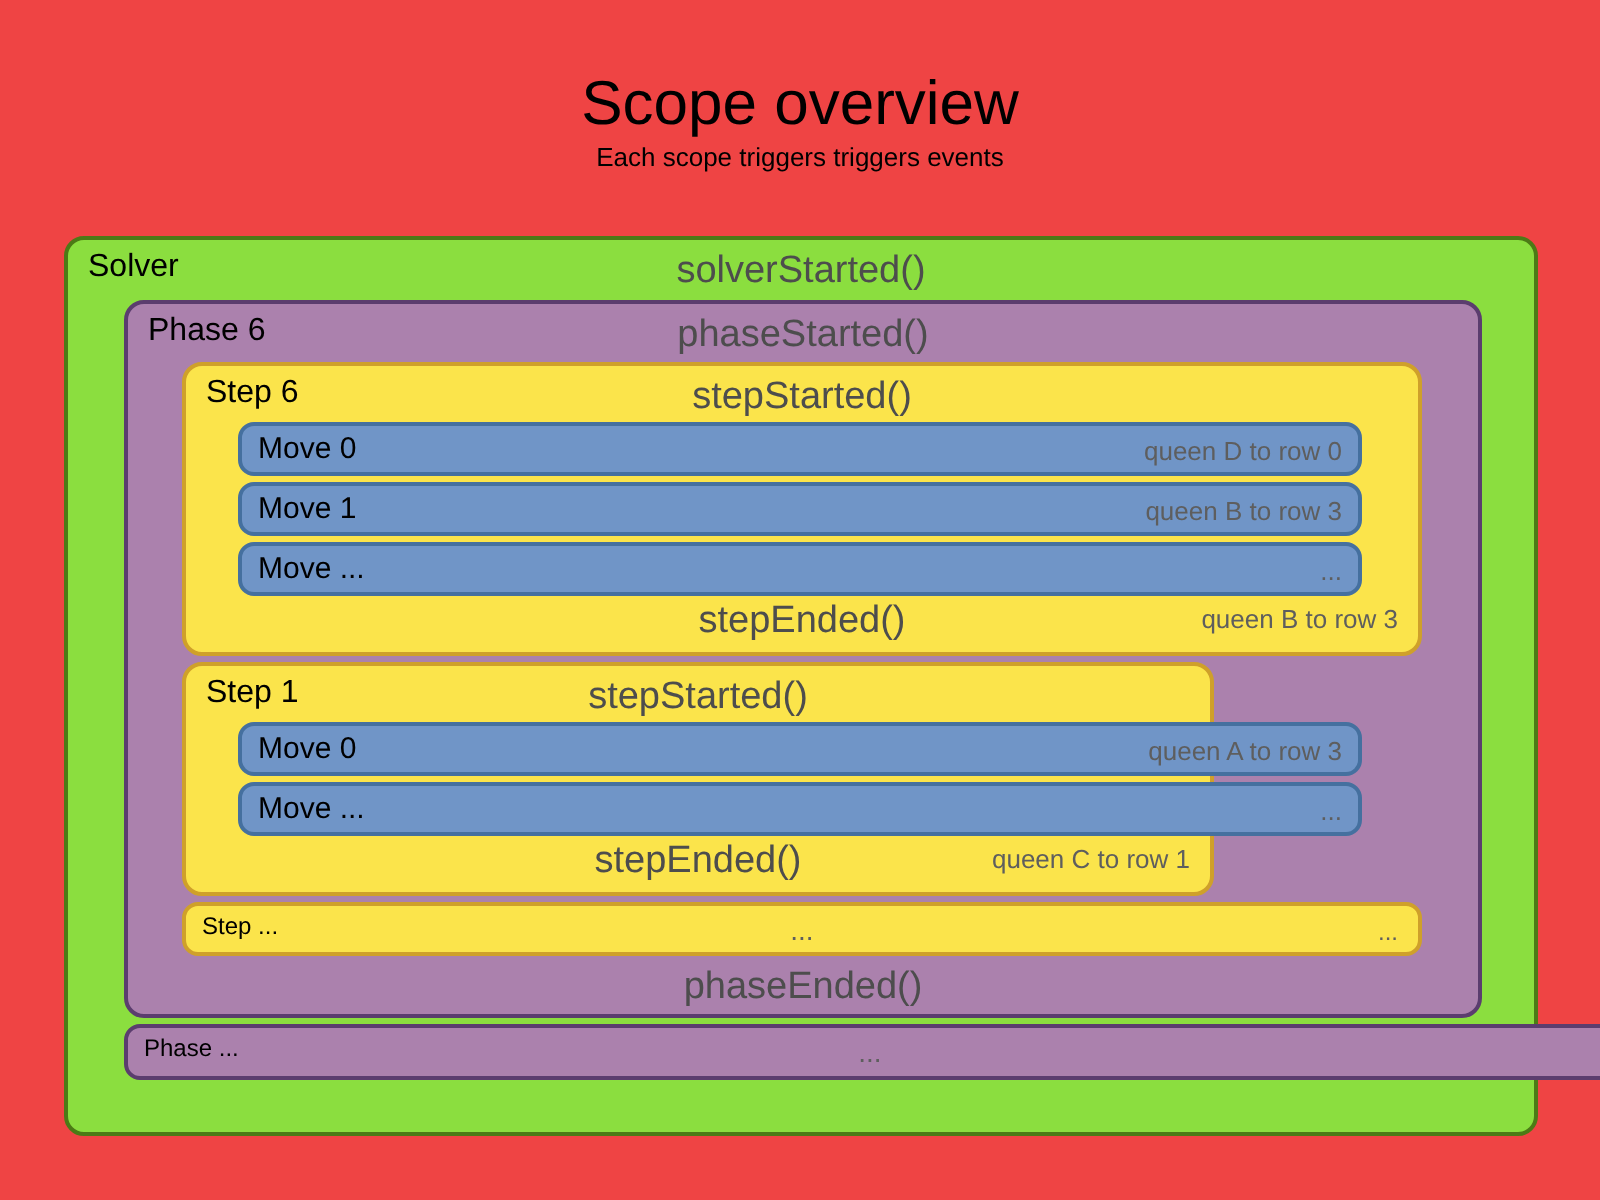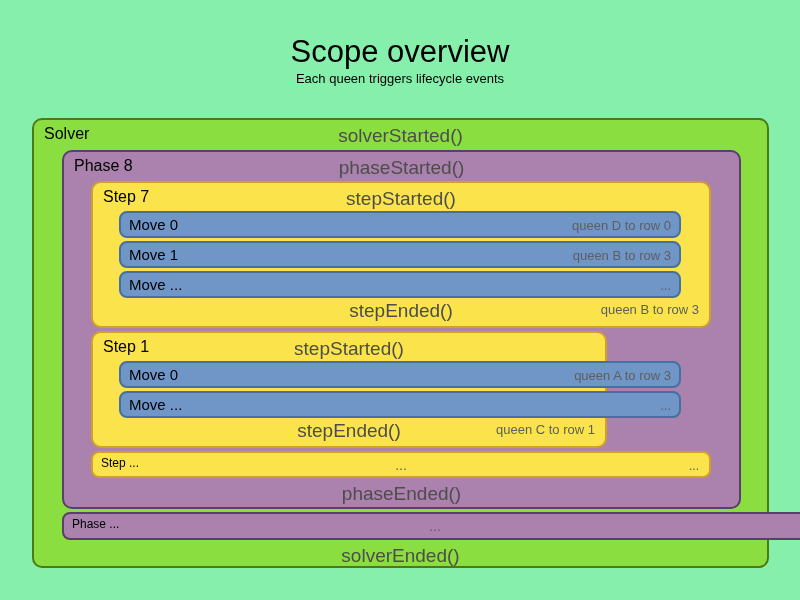--- a/index.html
+++ b/index.html
@@ -1,17 +1,17 @@
 <!DOCTYPE html>
 <html style="--solver-fill: #8BDE3F; --solver-border: #4C7A16; --phase-fill: #AB81AD; --phase-border: #5B3D6E; --step-fill: #FBE44B; --step-border: #CFA02A; --move-fill: #7095C7; --move-border: #45709F; --event-text: #4D4D4D; --note-text: #5E5E5E;"><head>
 <meta charset="utf-8">
 <style>
   html,body { margin:0; padding:0; background:#fff; }
   #canvas {
-    position:relative; width:800px; height:600px; background:#86efac;
+    position:relative; width:800px; height:600px; background:#ef4444;
     font-family:"Liberation Sans", sans-serif; overflow:hidden;
   }
   .title {
     position:absolute; top:34px; left:0; width:100%;
     text-align:center; font-size:31px; color:#000;
   }
   .subtitle {
     position:absolute; top:71px; left:0; width:100%;
     text-align:center; font-size:13px; color:#000;
   }
@@ -47,37 +47,37 @@
                   font-size:14px; color:var(--note-text); }
   .bar-right    { position:absolute; right:10px; top:6px; font-size:12px; color:var(--note-text); }
   .bar-label    { position:absolute; left:8px; top:3px; font-size:12px; color:#000; }
 </style>
 </head>
 <body>
 
 <div id="canvas">
 
   <div class="title">Scope overview</div>
-  <div class="subtitle">Each queen triggers lifecycle events</div>
+  <div class="subtitle">Each scope triggers triggers events</div>
 
   <div class="box" id="solver-box">
     <div class="scope-header">
       <span class="scope-label">Solver</span>
       <span class="scope-event">solverStarted()</span>
     </div>
 
     <div class="box" id="phase0-box">
       <div class="scope-header">
-        <span class="scope-label">Phase 8</span>
+        <span class="scope-label">Phase 6</span>
         <span class="scope-event">phaseStarted()</span>
       </div>
 
       <div class="box" id="step0-box">
         <div class="scope-header">
-          <span class="scope-label">Step 7</span>
+          <span class="scope-label">Step 6</span>
           <span class="scope-event">stepStarted()</span>
         </div>
         <div class="move" style="top:28px">
           <span class="move-label">Move 0</span>
           <span class="move-note">queen D to row 0</span>
         </div>
         <div class="move" style="top:58px">
           <span class="move-label">Move 1</span>
           <span class="move-note">queen B to row 3</span>
         </div>
@@ -119,18 +119,15 @@
       <div class="scope-footer" style="top:331px">
         <span class="scope-event">phaseEnded()</span>
       </div>
     </div>
 
     <div class="box" id="phase-more-bar">
       <span class="bar-label">Phase ...</span>
       <span class="bar-center">...</span>
     </div>
 
-    <div class="scope-footer" style="top:425px">
-      <span class="scope-event">solverEnded()</span>
-    </div>
   </div>
 
 </div>
 
 </body></html>

